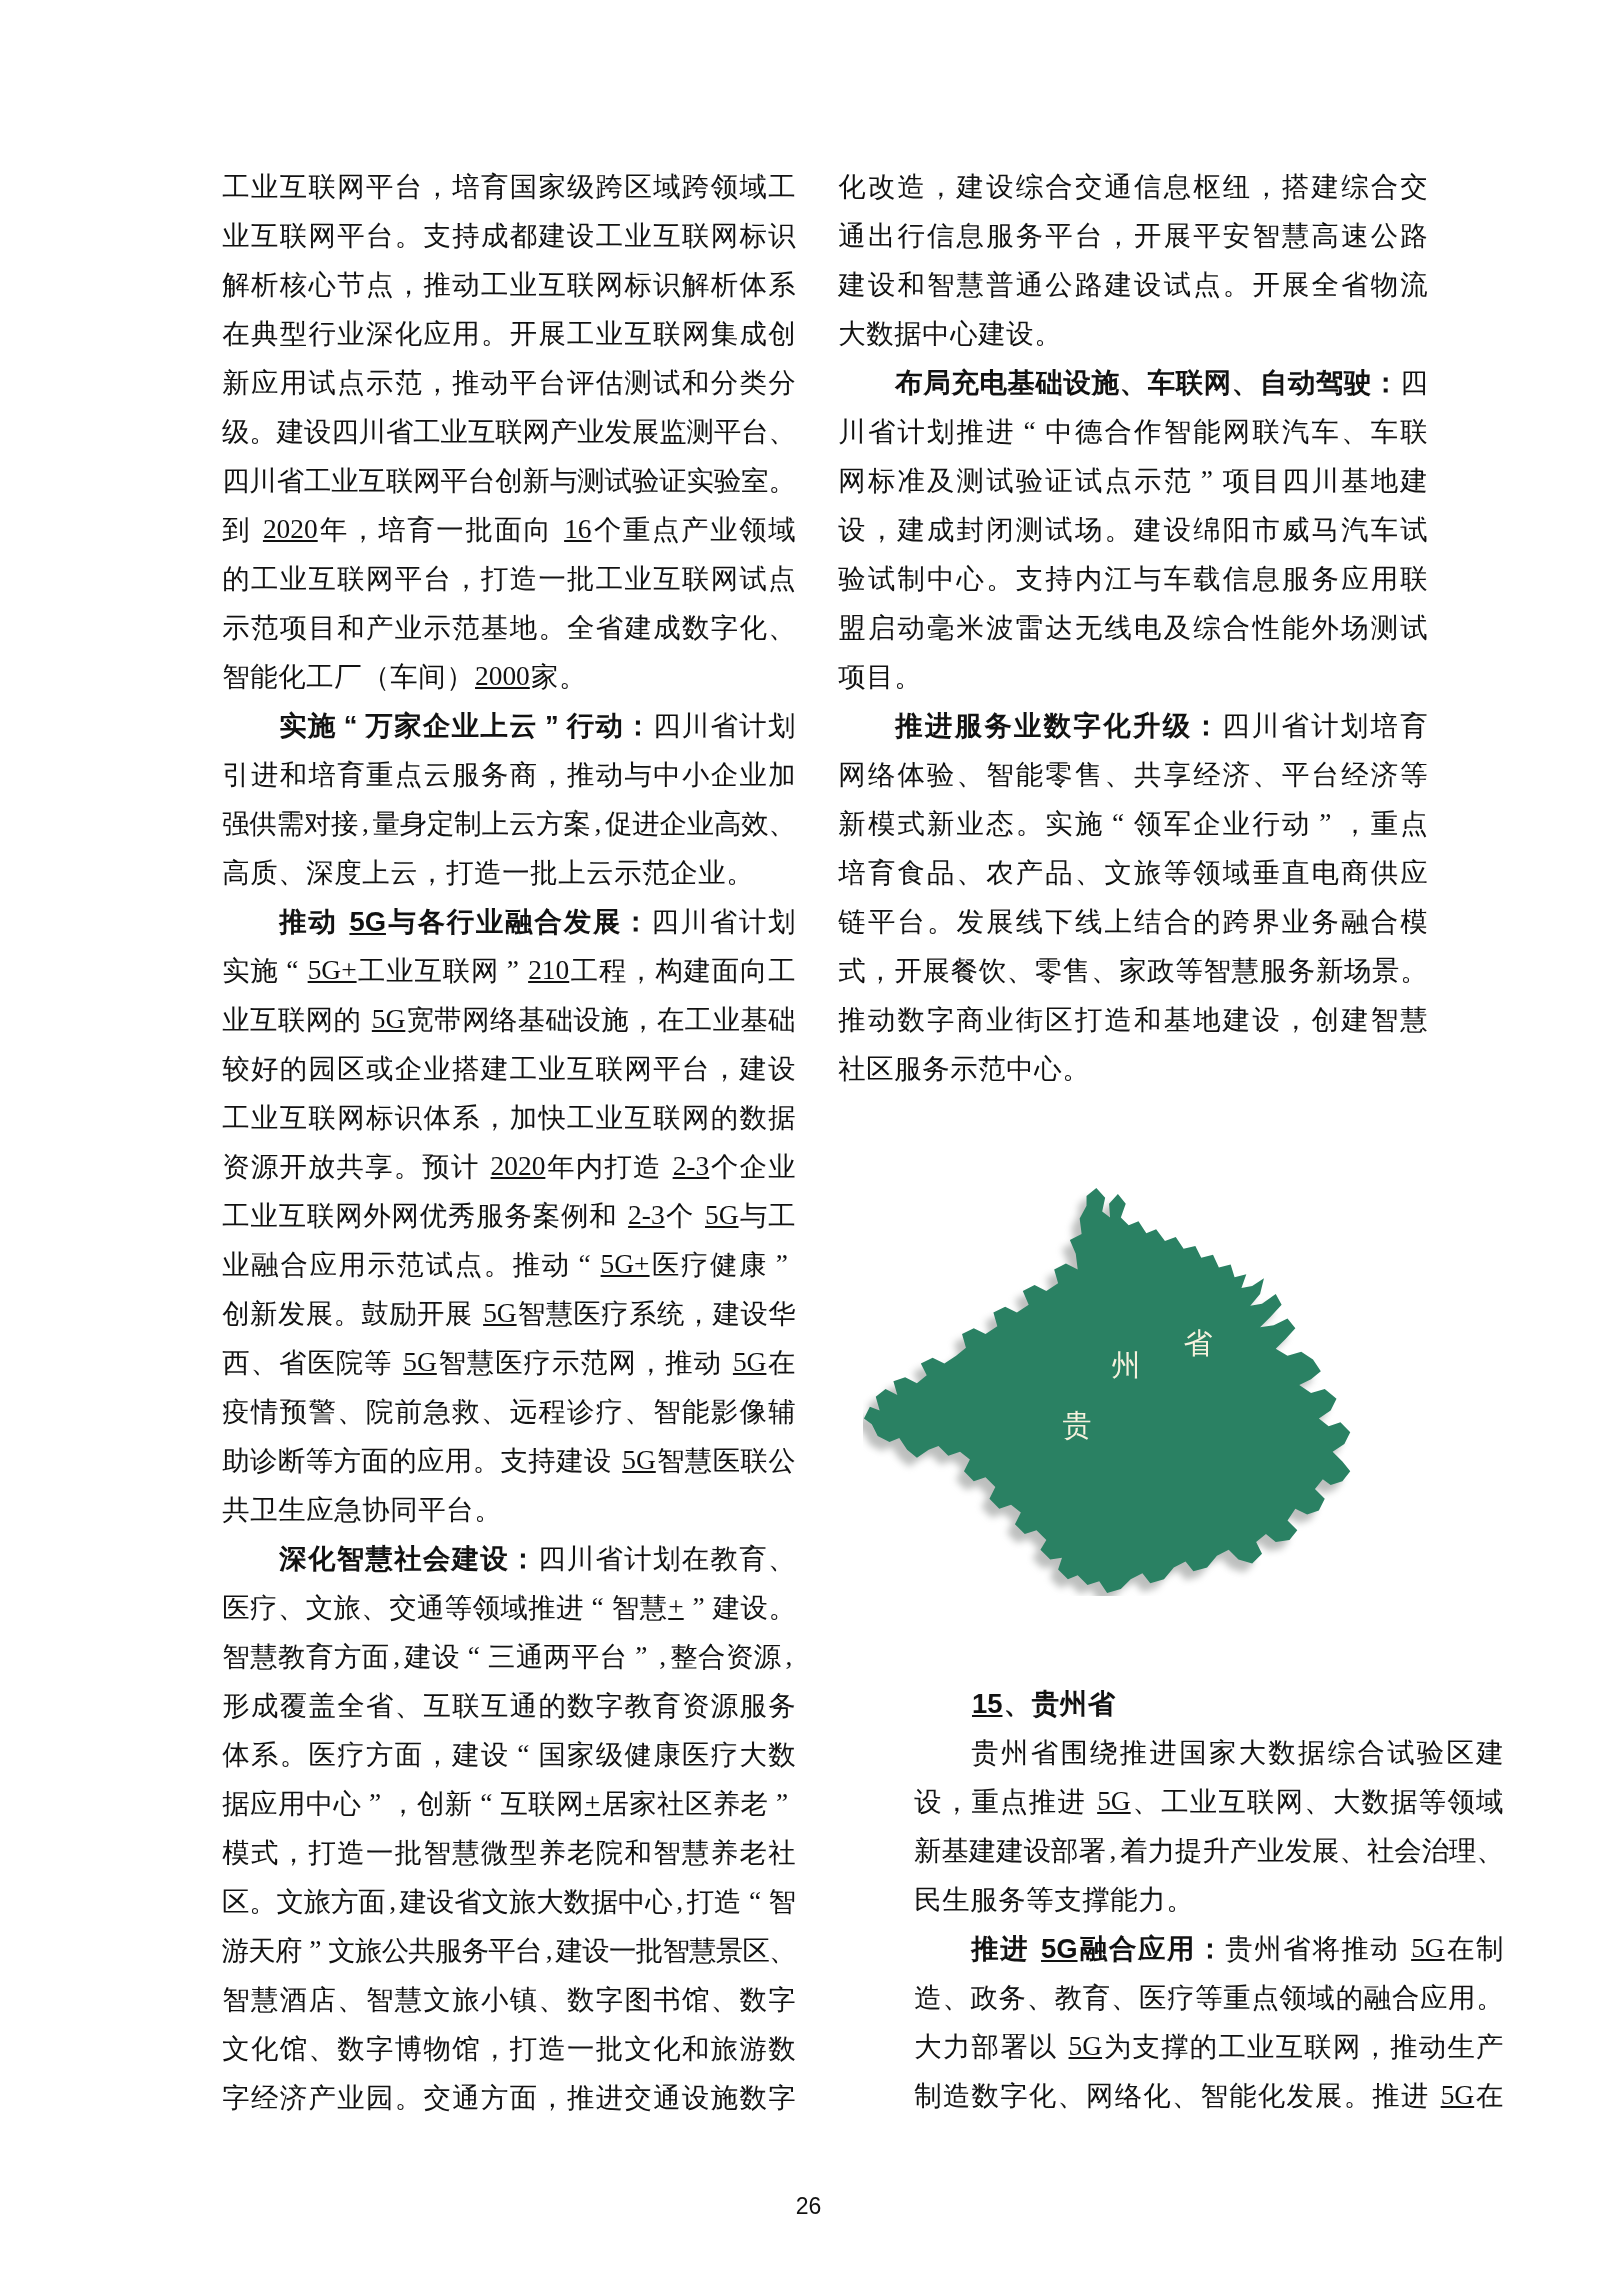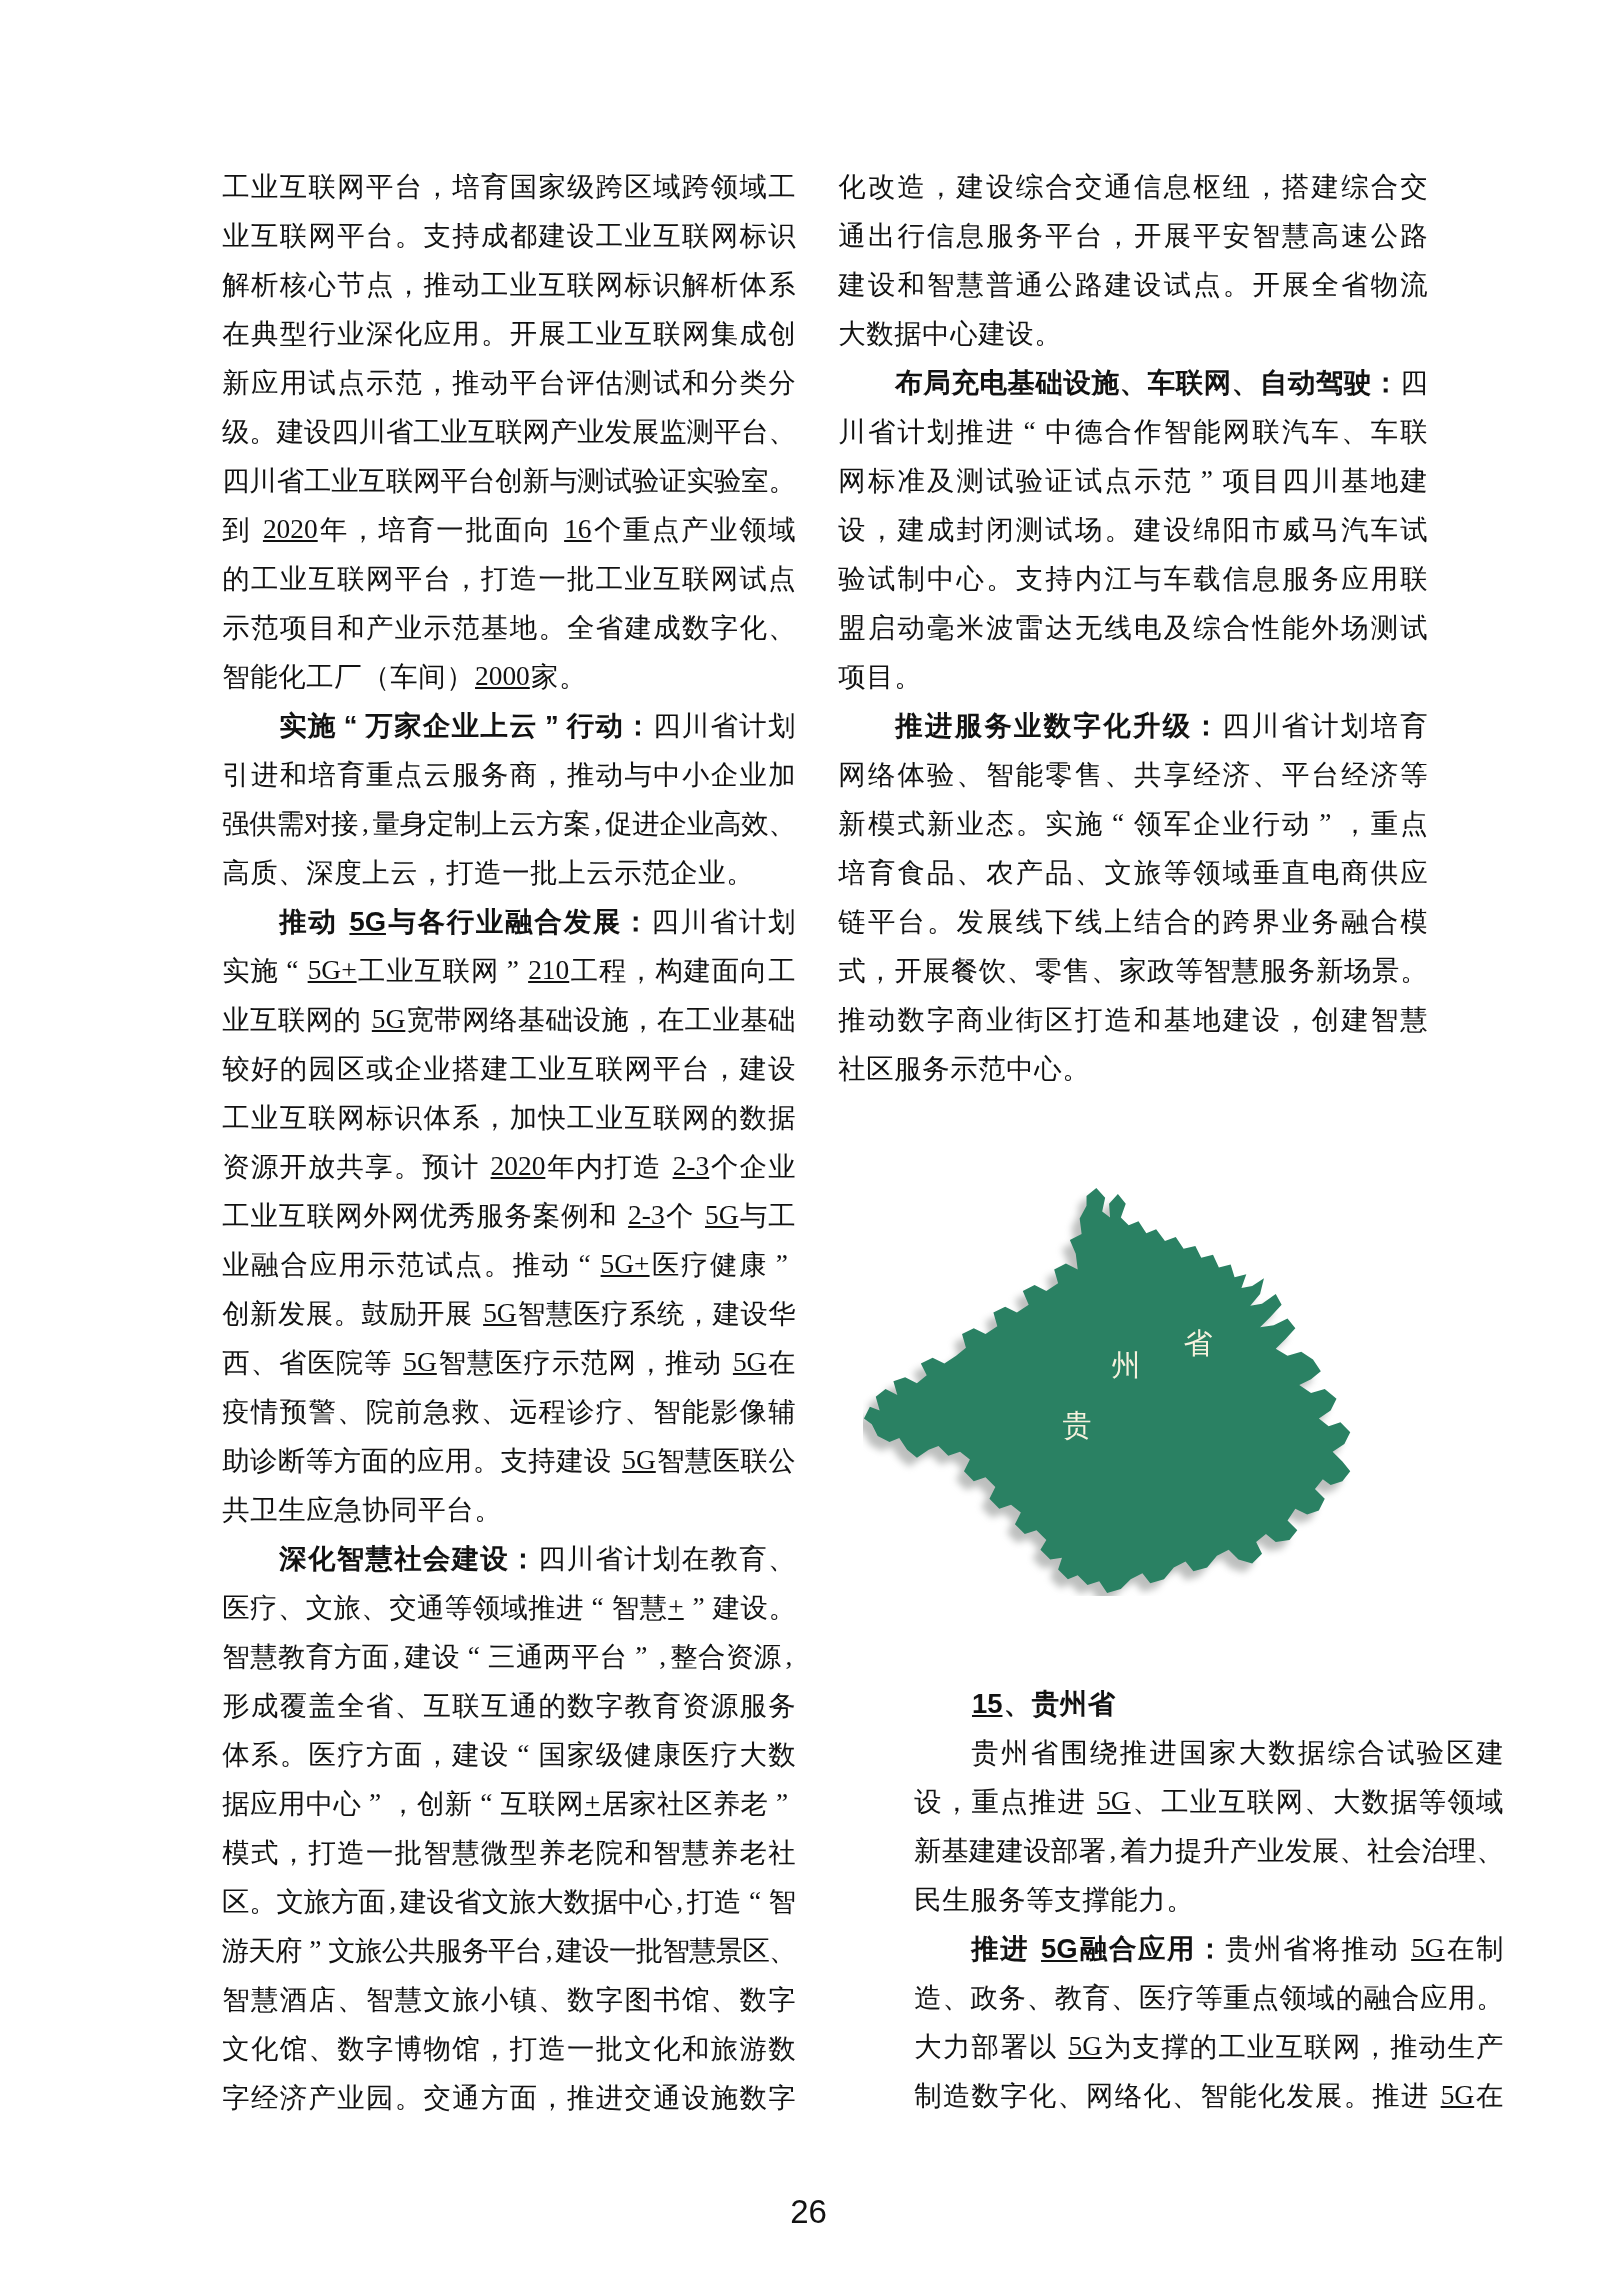--- a/index.html
+++ b/index.html
@@ -38,21 +38,21 @@
   .map-label{
     position:absolute;
     transform:translate(-50%,-50%);
     font-size:29px;
     line-height:29px;
     font-family:"Liberation Serif","DejaVu Serif",serif;
   }
   #page-number{
     position:absolute;left:0;right:4px;top:2193px;
     text-align:center;
-    font-size:33px;
+    font-size:23px;
     font-family:"Liberation Sans","DejaVu Sans",sans-serif;
   }
 </style>
 </head>
 <body>
 
 <div id="page">
 
   <div id="col-left" class="col">
       <div class="line">

